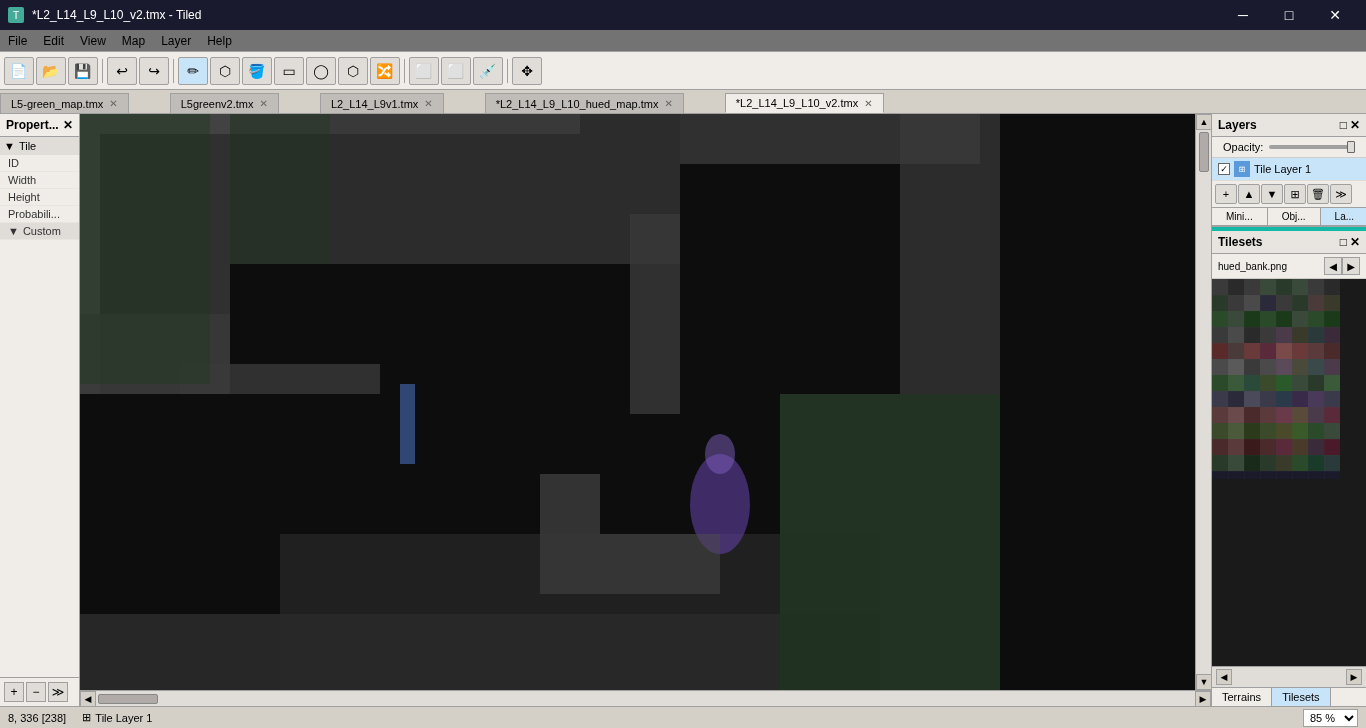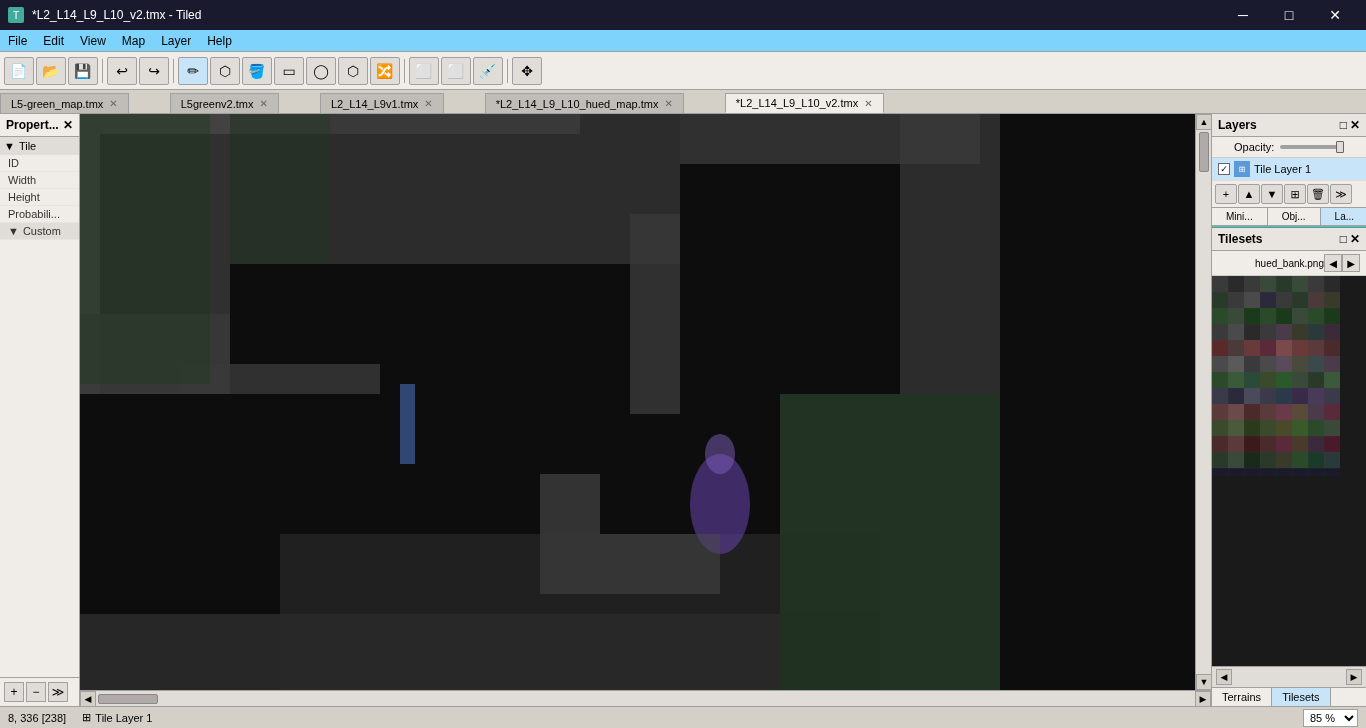--- a/index.html
+++ b/index.html
@@ -16,21 +16,21 @@
       color: white;
     }
     #title-bar .title-left { display: flex; align-items: center; gap: 8px; }
     #title-bar .app-icon { width: 16px; height: 16px; background: #4a9; border-radius: 2px; display: flex; align-items: center; justify-content: center; font-size: 10px; color: white; }
     #title-bar .title-text { font-size: 12px; }
     #title-bar .win-controls { display: flex; gap: 0; }
     #title-bar .win-btn { width: 46px; height: 30px; display: flex; align-items: center; justify-content: center; cursor: pointer; font-size: 14px; color: white; }
 
     
     #menu-bar {
-      background: #7dd3fc;
+      background: #737373;
       height: 22px;
       display: flex;
       align-items: center;
       border-bottom: 1px solid #a0a0a0;
     }
     #menu-bar .menu-item {
       padding: 2px 8px;
       cursor: pointer;
       font-size: 12px;
     }
@@ -188,21 +188,21 @@
       font-size: 12px;
       border-bottom: 1px solid #a0a0a0;
       background: #e8e5e0;
       display: flex;
       justify-content: space-between;
       align-items: center;
     }
     .opacity-row {
       display: flex;
       align-items: center;
-      padding: 4px 22px;
+      padding: 4px 11px;
       gap: 6px;
       font-size: 11px;
       border-bottom: 1px solid #d0cdc8;
     }
     .opacity-slider {
       flex: 1;
       height: 4px;
       background: #a0a0a0;
       border-radius: 2px;
       position: relative;
@@ -259,25 +259,24 @@
       font-size: 10px;
       cursor: pointer;
       border-right: 1px solid #a0a0a0;
       flex: 1;
       text-align: center;
     }
     .sub-tab.active { background: #c8e4f8; }
 
     
     #tilesets-panel {
-      border-top: 1px solid #14b8a6;
+      border-top: 4px solid #14b8a6;
       display: flex;
       flex-direction: column;
       flex: 1;
-      text-align: right;
     }
     #tilesets-panel .panel-header {
       padding: 4px 6px;
       font-weight: bold;
       font-size: 12px;
       border-bottom: 1px solid #a0a0a0;
       background: #e8e5e0;
       display: flex;
       justify-content: space-between;
       align-items: center;

